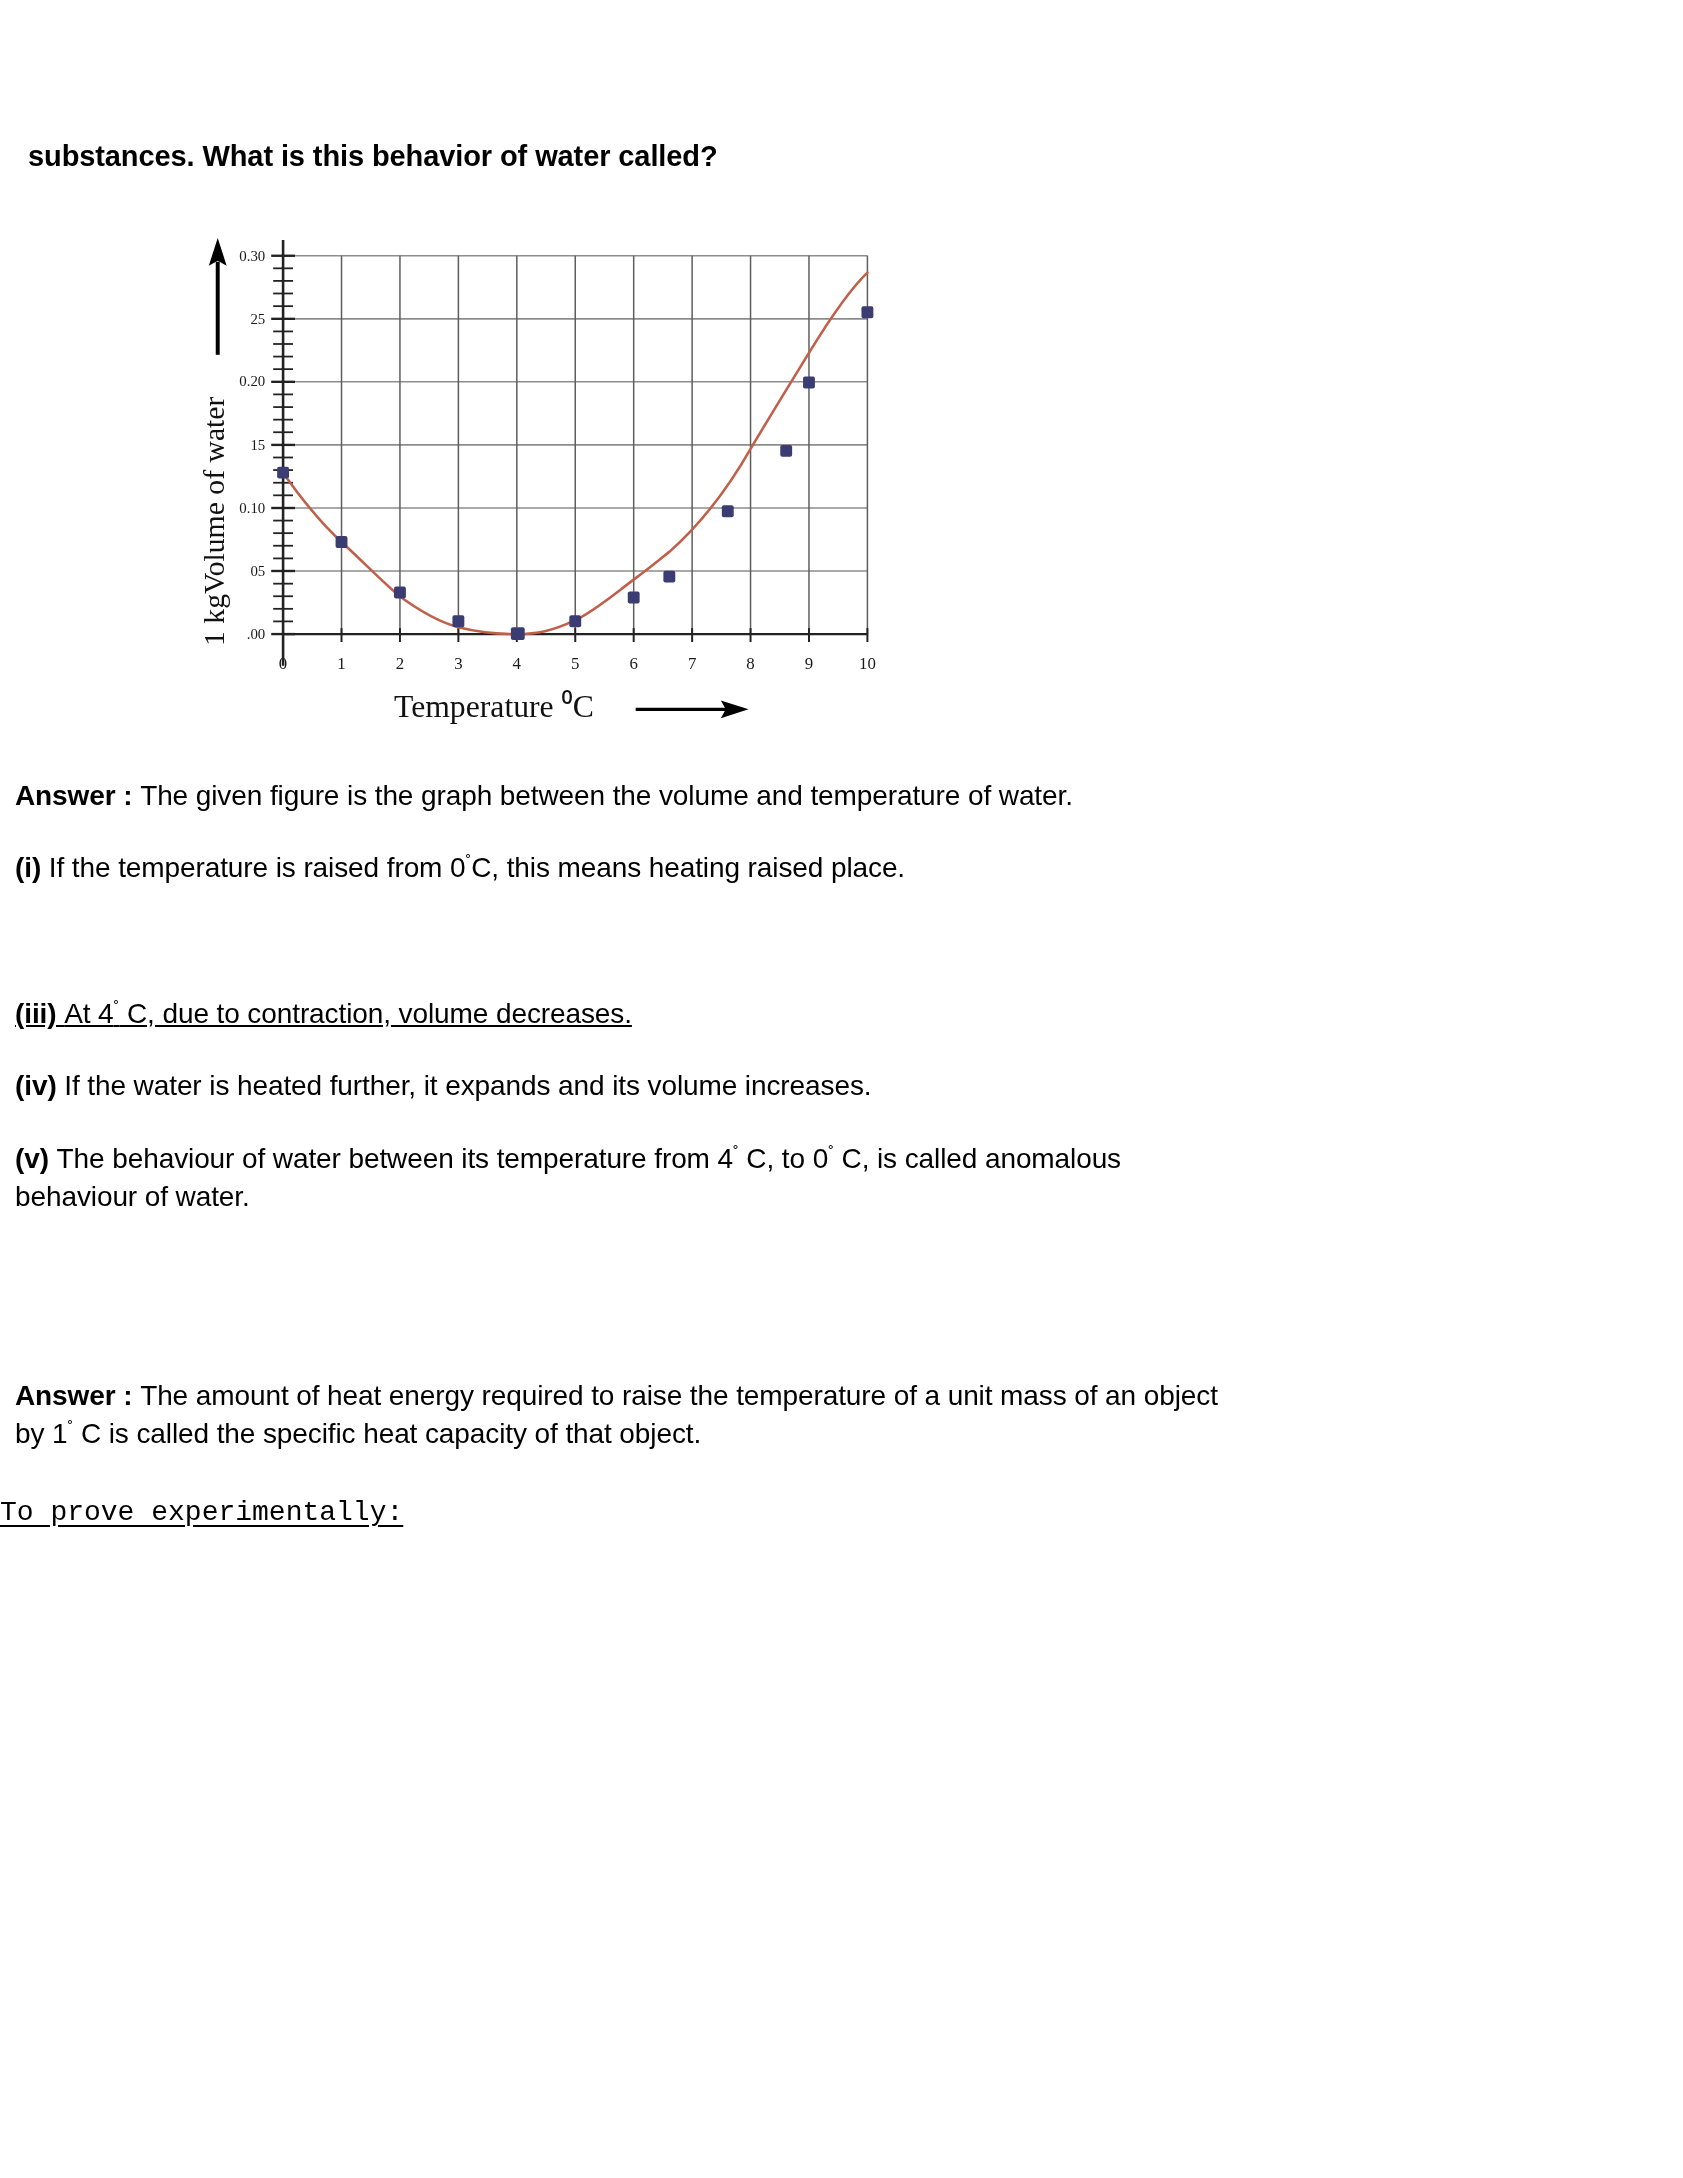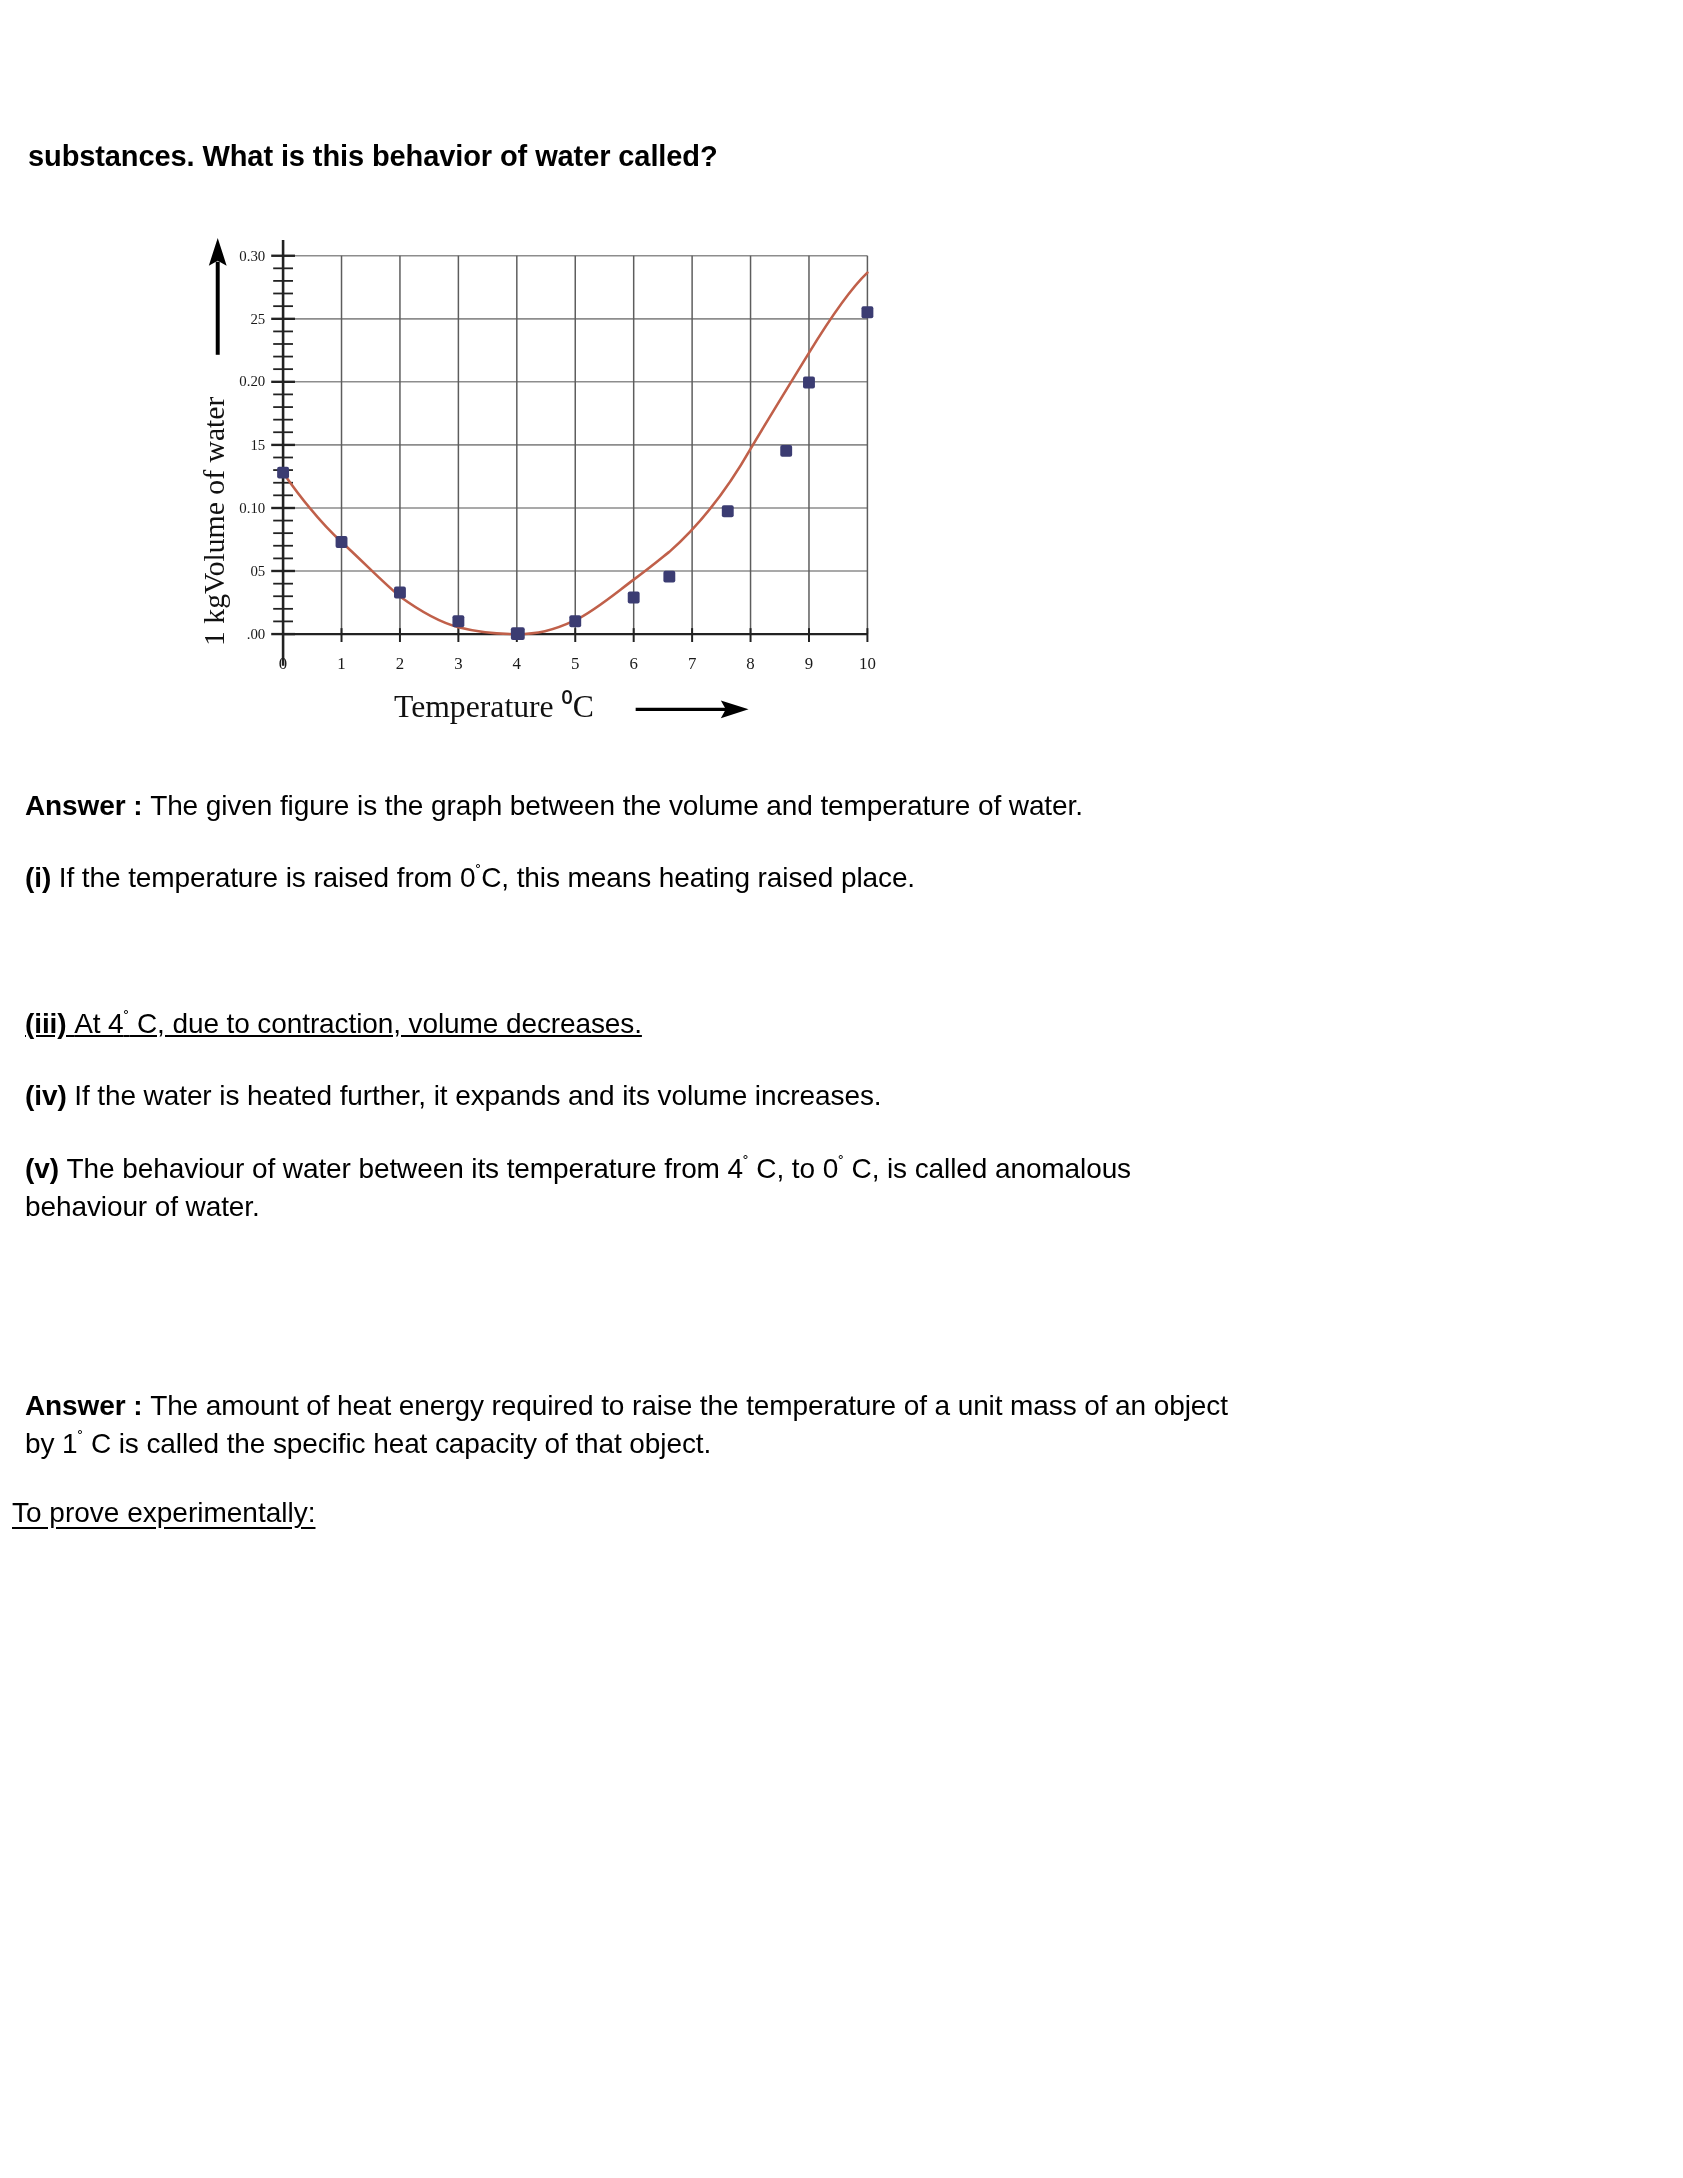--- a/index.html
+++ b/index.html
@@ -34,21 +34,21 @@
     font-size: 29px;
     font-weight: bold;
     line-height: 1.32;
     letter-spacing: -0.1px;
     margin: 0;
     padding-left: 28px;
   }
   .para {
     font-size: 28px;
     line-height: 1.36;
-    margin: 13px;
+    margin: 3px;
     letter-spacing: -0.1px;
     padding-left: 12px;
   }
   .para b { font-weight: bold; }
   .underlined {
     font-size: 28px;
     margin: 0;
     text-decoration: underline;
     text-underline-offset: 5px;
     display: inline-block;
@@ -61,21 +61,21 @@
 
   .blk-top   { position: absolute; top: 137px;  left: 0;  width: 1277px; }
   .blk-ans1  { position: absolute; top: 774px;  left: 0;  width: 1277px; }
   .blk-i     { position: absolute; top: 846px;  left: 0;  width: 1277px; }
   .blk-ii    { position: absolute; top: 919px;  left: 0;  width: 1277px; }
   .blk-iii   { position: absolute; top: 992px; left: 0;  width: 1277px; text-decoration: underline; }
   .blk-iv    { position: absolute; top: 1064px; left: 0;  width: 1277px; }
   .blk-v     { position: absolute; top: 1137px; left: 0;  width: 1178px; }
   .blk-q3    { position: absolute; top: 1262px; left: 0;  width: 1287px; }
   .blk-ans2  { position: absolute; top: 1374px; left: 0;  width: 1257px; }
-  .blk-prove { position: absolute; top: 1497px; left: 12px;  width: 1277px; }
+  .blk-prove { position: absolute; top: 1497px; left: 0;  width: 1277px; font-family: Liberation Mono, monospace; }
 
   
   .figure {
     position: absolute;
     left: 188px;
     top: 230px;
     width: 723px;
     height: 515px;
   }
   .figure svg { display: block; }

